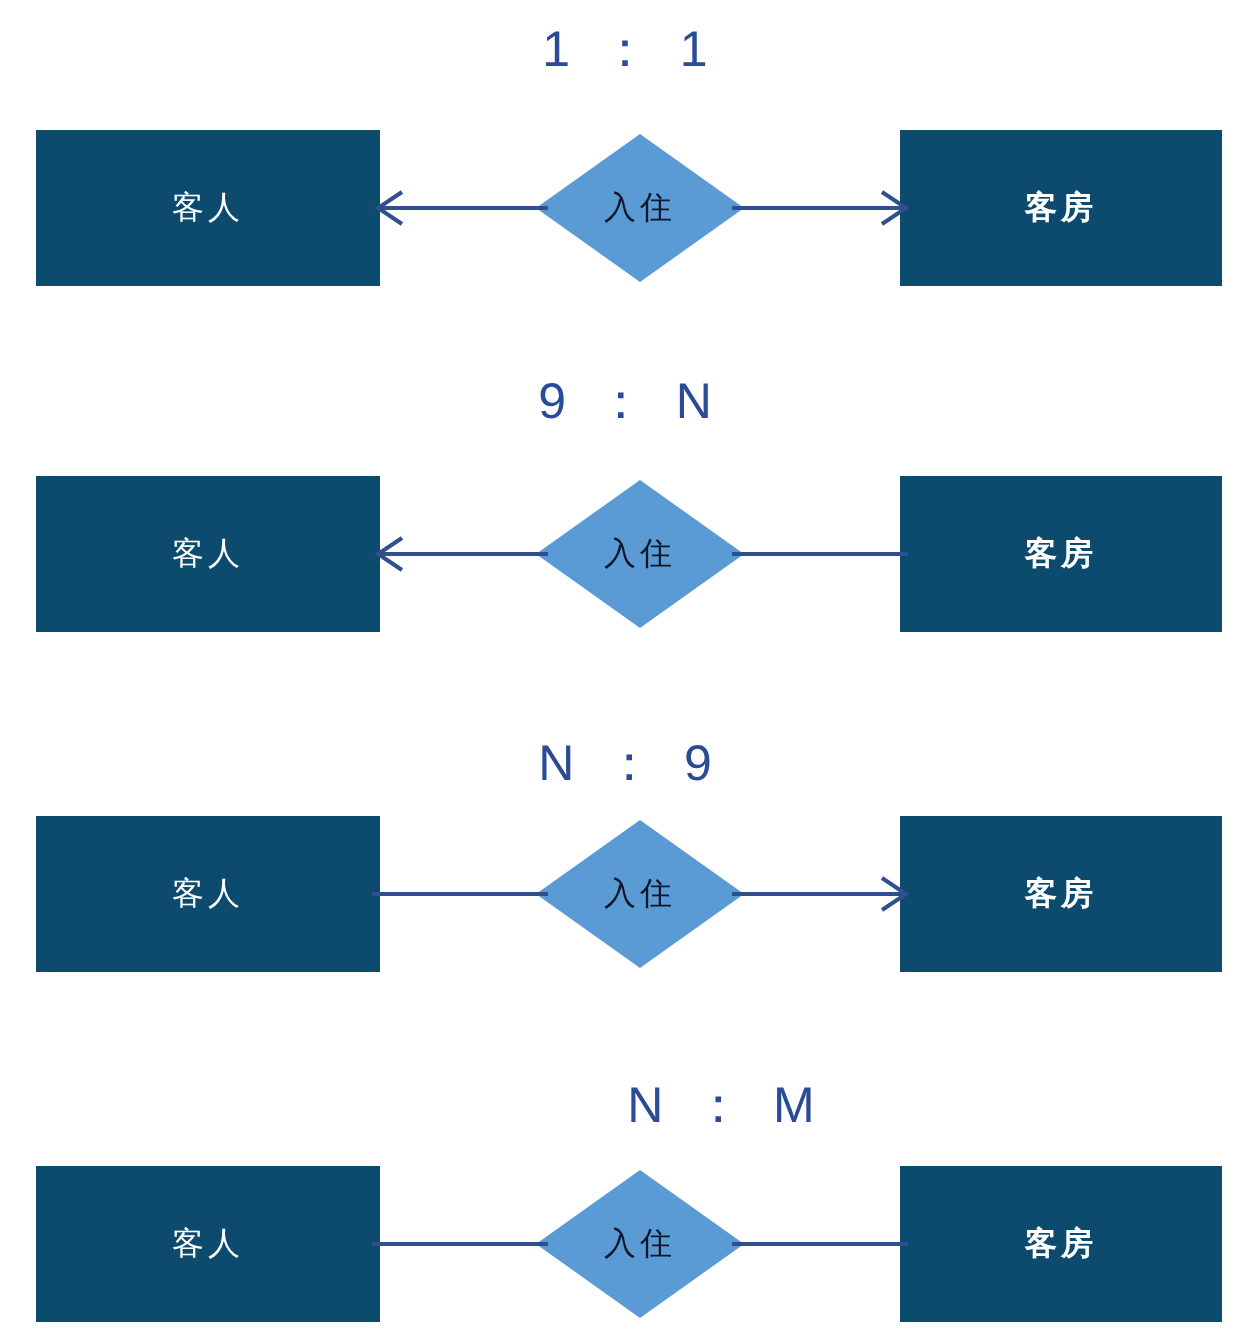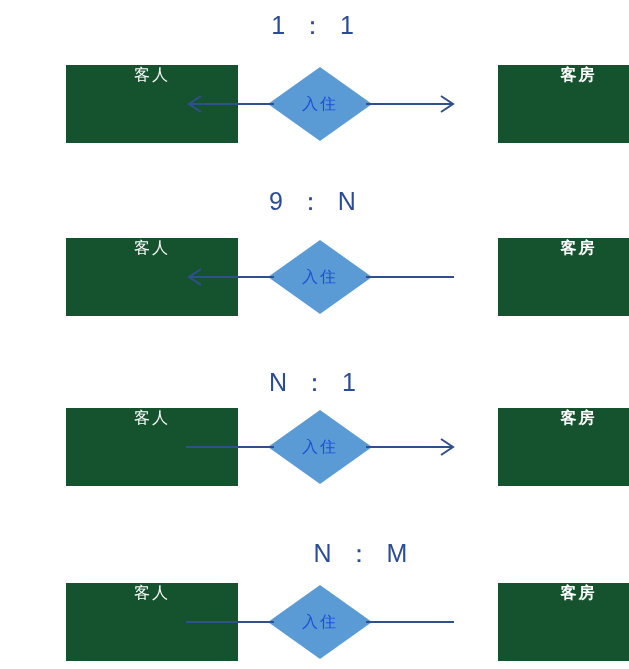--- a/index.html
+++ b/index.html
@@ -38,29 +38,28 @@
     font-size: 25px;
     font-weight: 400;
     letter-spacing: 4px;
     line-height: 30px;
     white-space: pre;
     font-family: "Liberation Sans", "DejaVu Sans", sans-serif;
   }
 
   .entity-box {
     position: absolute;
-    background: #14532d;
+    background: #0c4a6e;
     color: #ffffff;
     display: flex;
-    align-items: flex-start;
+    align-items: center;
     justify-content: center;
     font-size: 16px;
     letter-spacing: 2px;
     box-sizing: border-box;
-    margin-left: 48px;
   }
   .entity-box.left  { left: 18px;  width: 172px; }
   .entity-box.right { left: 450px; width: 161px; font-weight: bold; }
 
   .rel-diamond {
     position: absolute;
     left: 268px;
     width: 104px;
     height: 74px;
   }
@@ -69,21 +68,21 @@
     inset: 0;
     background: #5b9bd5;
     clip-path: polygon(50% 0%, 100% 50%, 50% 100%, 0% 50%);
   }
   .rel-diamond .diamond-label {
     position: absolute;
     inset: 0;
     display: flex;
     align-items: center;
     justify-content: center;
-    color: #1d4ed8;
+    color: #0f172a;
     font-size: 16px;
     letter-spacing: 2px;
   }
 
   .connector {
     position: absolute;
     height: 24px;
     overflow: visible;
   }
   .connector.conn-left  { left: 186px; width: 88px; }
@@ -141,21 +140,21 @@
       </svg>
     </div>
     <div class="connector conn-right" style="top:95px;">
       <svg width="90" height="24" viewBox="0 0 90 24" xmlns="http://www.w3.org/2000/svg">
         <line x1="0" y1="12" x2="88" y2="12" stroke="#2f4f8f" stroke-width="2"></line>
       </svg>
     </div>
   </div>
 
   <div class="er-section" style="top:345px;height:175px;">
-    <div class="ratio-label" style="top:22px;">N ： 1</div>
+    <div class="ratio-label" style="top:22px;">N ： 9</div>
     <div class="entity-box left" style="top:63px;height:78px;">
       <span>客人</span>
     </div>
     <div class="entity-box right" style="top:63px;height:78px;">
       <span>客房</span>
     </div>
     <div class="rel-diamond" style="top:65px;">
       <div class="diamond-shape"></div>
       <div class="diamond-label">入住</div>
     </div>

